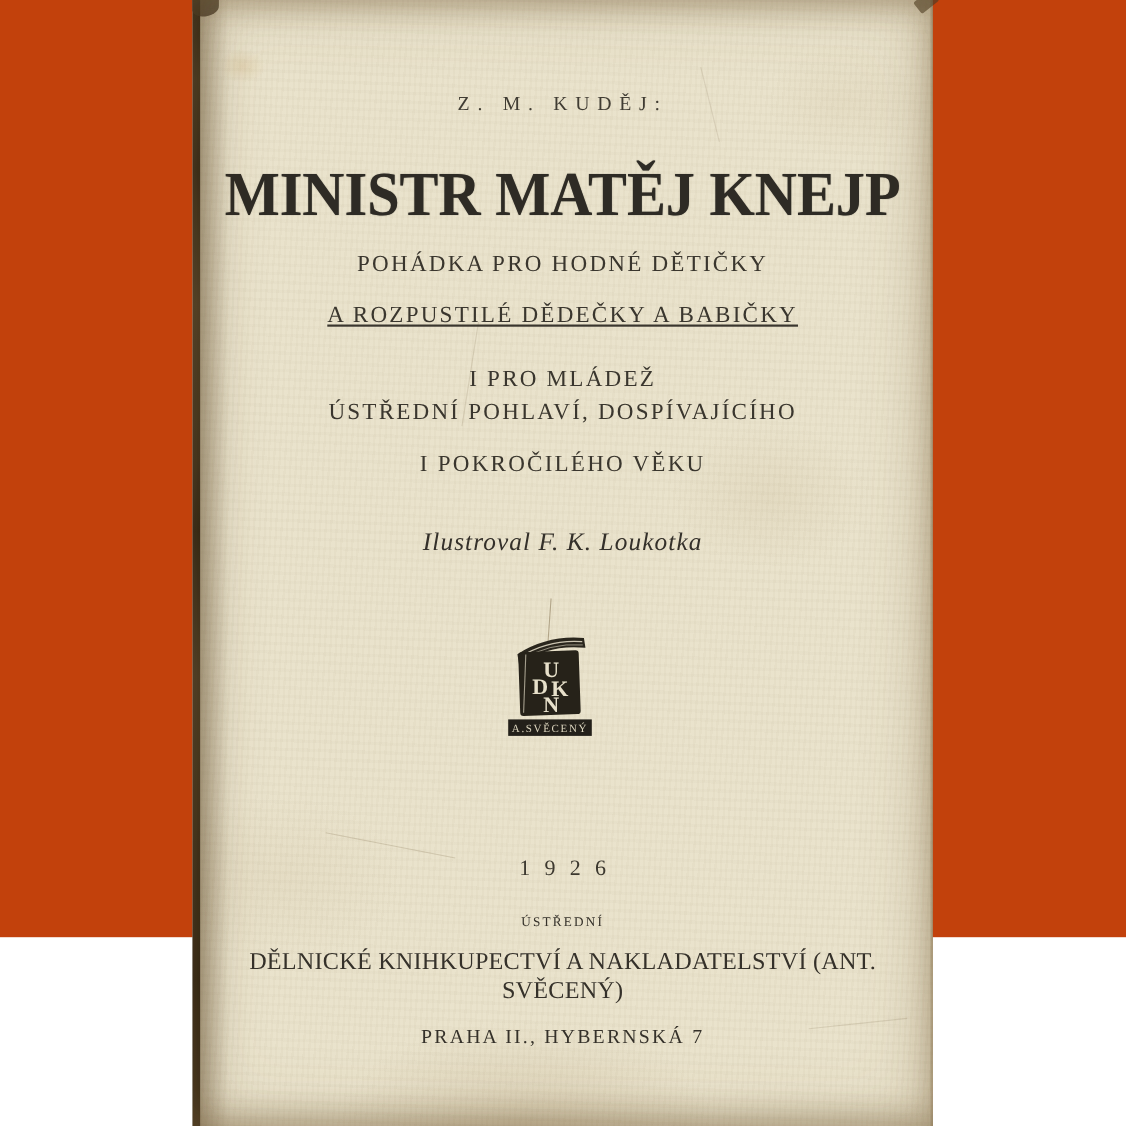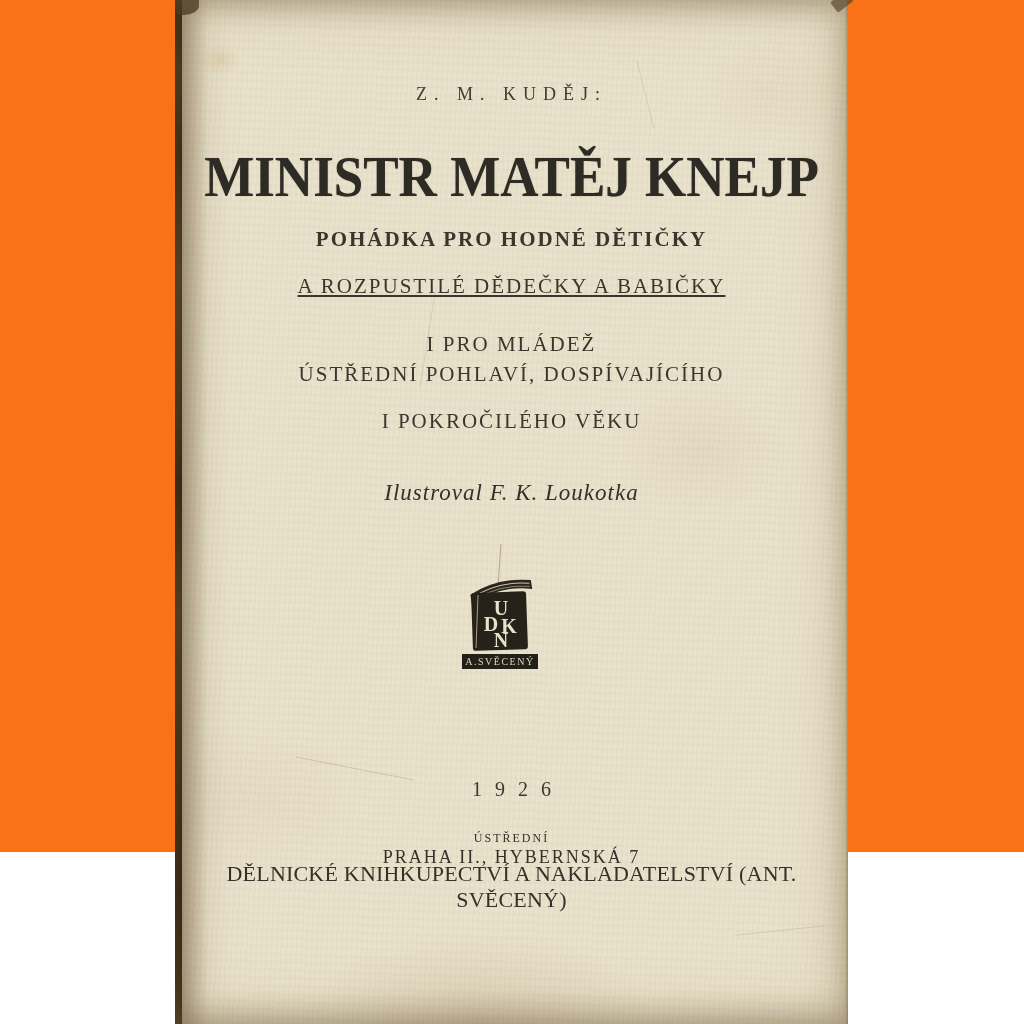--- a/index.html
+++ b/index.html
@@ -2,21 +2,21 @@
 <html><head>
 <meta charset="utf-8">
 <style>
   html,body{margin:0;padding:0;}
   body{
     width:1024px;height:1024px;overflow:hidden;
     background:#ffffff;
     font-family:"Liberation Serif","DejaVu Serif",serif;
   }
   .scan{
-    position:relative;width:1024px;height:852px;background:#f97316;
+    position:relative;width:1024px;height:852px;background:#c2410c;
   }
   
   .page{
     position:absolute;left:175px;top:0;width:673px;height:1024px;
     background-color:#e9e2cb;
     background-image:
       radial-gradient(30px 22px at 45px 60px, rgba(190,140,60,.16), transparent 70%),
       radial-gradient(130px 95px at 78% 44%, rgba(150,120,70,.08), transparent 70%),
       radial-gradient(230px 130px at 45% 100%, rgba(140,110,65,.14), transparent 75%),
       radial-gradient(100px 75px at 88% 9%, rgba(160,130,80,.07), transparent 70%),
@@ -69,35 +69,35 @@
   .line{position:absolute;left:0;right:0;text-align:center;color:#35312a;}
   .author{
     top:84px;font-size:18px;letter-spacing:7px;color:#403c33;
   }
   .title{
     top:144px;font-size:57px;font-weight:bold;letter-spacing:0;
     transform:scaleX(.93);transform-origin:50% 50%;color:#2e2b25;
     text-shadow:0 0 1px rgba(46,43,37,.55);
   }
   .sub{font-size:21px;letter-spacing:2px;color:#3a362e;}
-  .sub.s1{top:227px;font-weight:bold;}
+  .sub.s1{top:227px;}
   .sub.s2{top:274px;text-decoration:underline;}
   .sub.s3{top:332px;}
   .sub.s4{top:362px;}
   .sub.s5{top:409px;}
   .illustrator{
     top:480px;font-size:23px;font-style:italic;letter-spacing:1px;color:#34302a;
   }
   .logo-wrap{position:absolute;left:282px;top:574px;width:86px;height:98px;}
   .year{
     top:778px;font-size:20px;letter-spacing:13px;text-indent:13px;color:#3c382f;
   }
   .imprint1{top:831px;font-size:12px;letter-spacing:2px;}
   .imprint2{top:861px;font-size:22px;letter-spacing:0.2px;font-family:Liberation Serif, serif;}
-  .imprint3{top:847px;font-size:18px;letter-spacing:2px;}
+  .imprint3{top:932px;font-size:18px;letter-spacing:2px;}
 </style>
 </head>
 <body>
 
 <div class="scan">
   <div class="page">
 
     <div class="gutter"></div>
     <div class="gutter-fade"></div>
     <div class="right-edge"></div>

